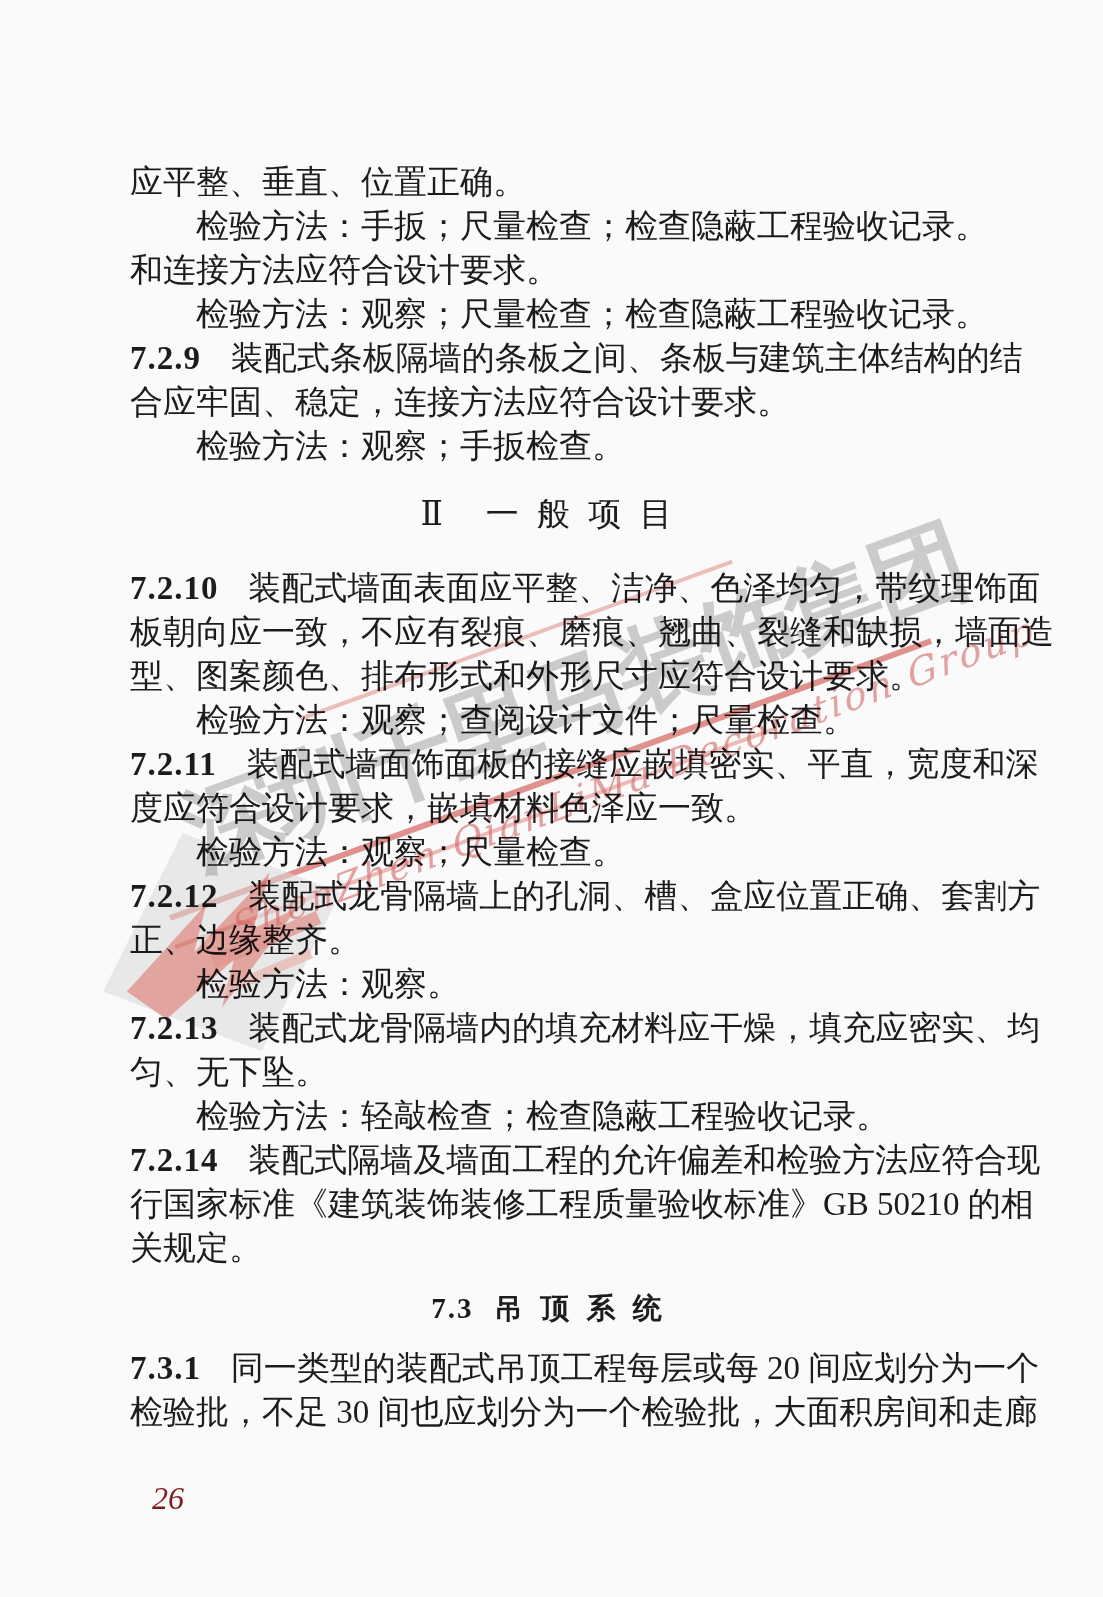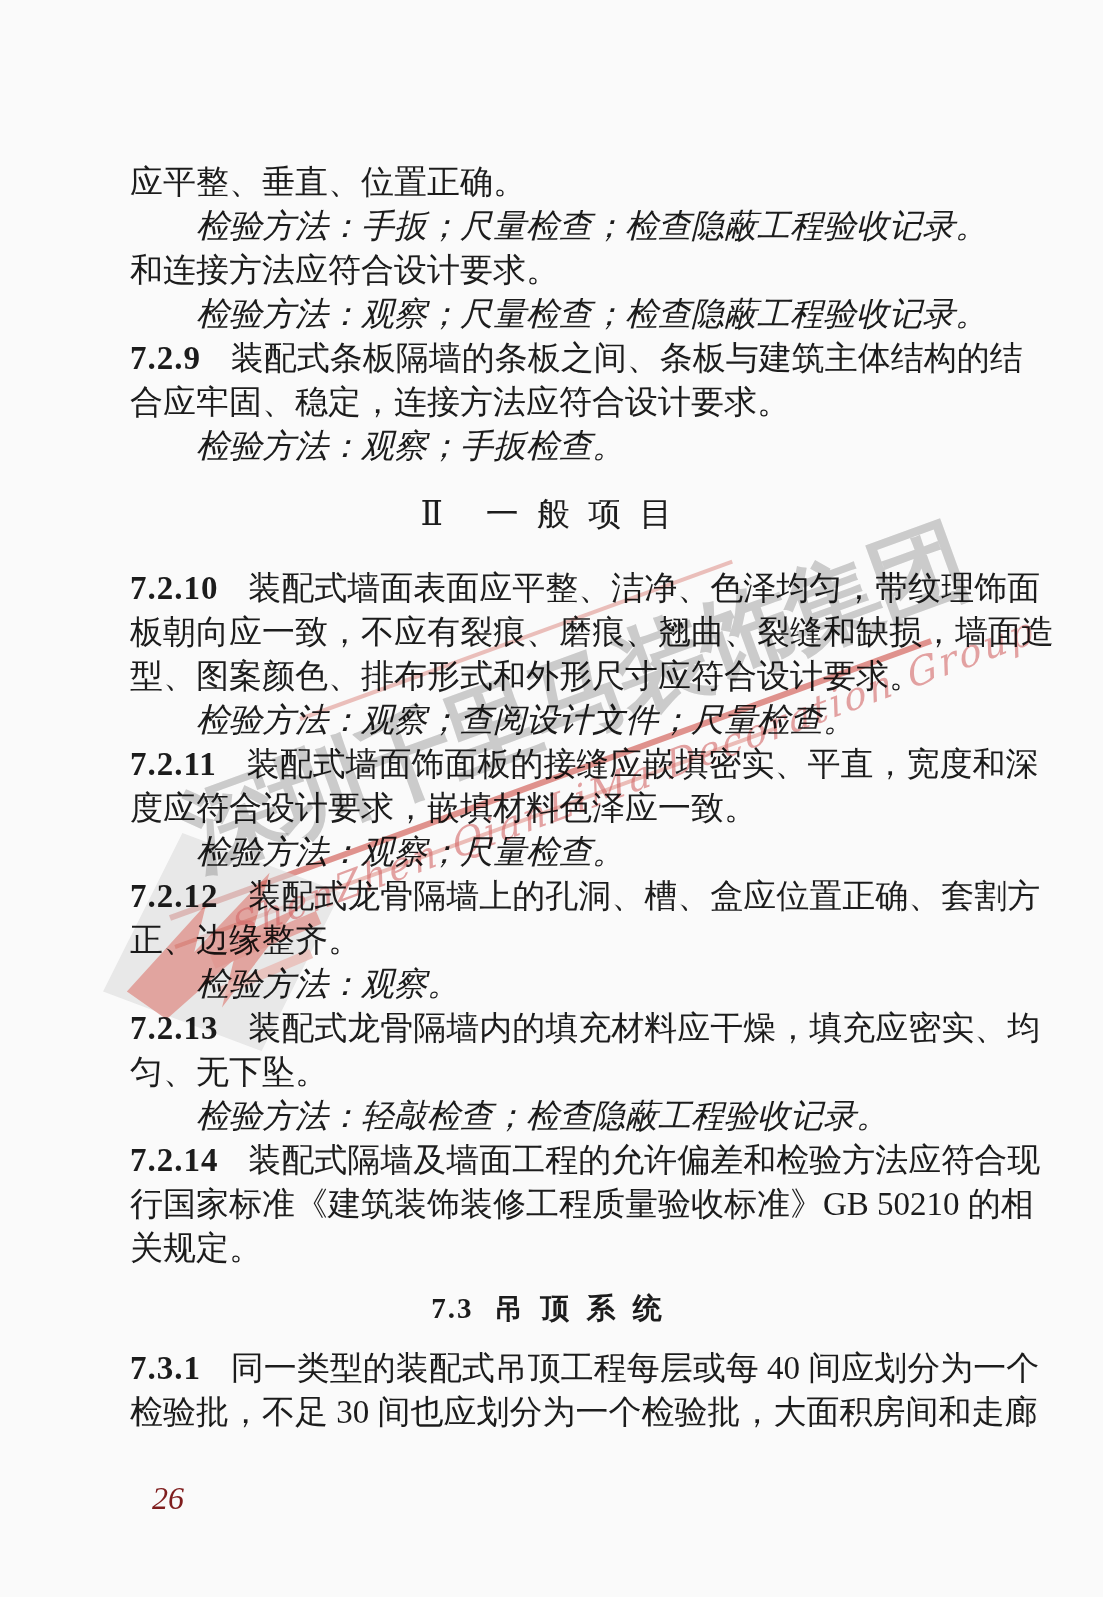--- a/index.html
+++ b/index.html
@@ -17,21 +17,21 @@
   }
   .line{
     height:44px;line-height:44px;font-size:33px;
     text-align:justify;text-align-last:justify;
     white-space:nowrap;
     color:#1c1c1c;
   }
   .line .num{font-weight:bold;margin-right:0.9em;letter-spacing:1px;}
   .line .num:empty{margin:0;display:none;}
   .line.body-end,.line.method{text-align:left;text-align-last:left;}
-  .line.method{text-indent:2em;font-style:italic;}
+  .line.method{text-indent:2em;}
   .line.heading-roman{
     text-align:center;text-align-last:center;
     margin:24px 0 30px;letter-spacing:5px;
   }
   .line.heading-section{
     text-align:center;text-align-last:center;
     font-weight:bold;margin:16px 0;letter-spacing:5px;font-size:29px;
   }
   .line.heading-section .num{margin-right:0.7em;letter-spacing:2px;}
   .page-num{
@@ -121,21 +121,21 @@
       <div class="line method"><span>检验方法：轻敲检查；检查隐蔽工程验收记录。</span></div>
 
       <div class="line body"><b class="num">7.2.14</b><span>装配式隔墙及墙面工程的允许偏差和检验方法应符合现</span></div>
 
       <div class="line body"><span>行国家标准《建筑装饰装修工程质量验收标准》GB 50210 的相</span></div>
 
       <div class="line body-end"><span>关规定。</span></div>
 
       <div class="line heading-section"><b class="num">7.3</b><span>吊 顶 系 统</span></div>
 
-      <div class="line body"><b class="num">7.3.1</b><span>同一类型的装配式吊顶工程每层或每 40 间应划分为一个</span></div>
+      <div class="line body"><b class="num">7.3.1</b><span>同一类型的装配式吊顶工程每层或每 20 间应划分为一个</span></div>
 
       <div class="line body-end"><span>检验批，不足 30 间也应划分为一个检验批，大面积房间和走廊</span></div>
     </div>
 
   <div class="page-num">26</div>
 
   <div class="watermark">
     <div class="wm-stripe s0"></div>
     <div class="wm-stripe s1"></div>
     <div class="wm-stripe s2"></div>

